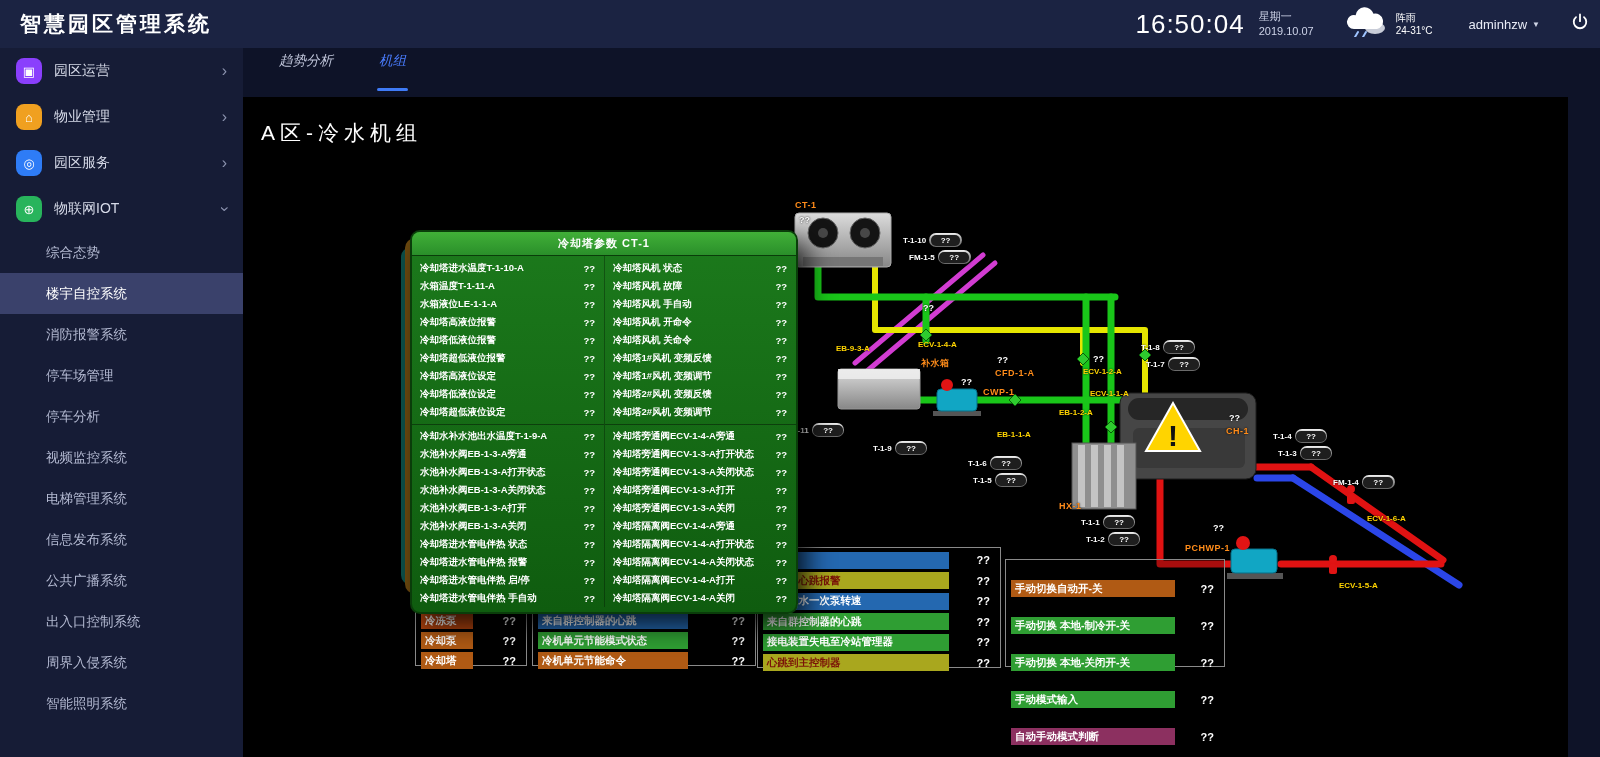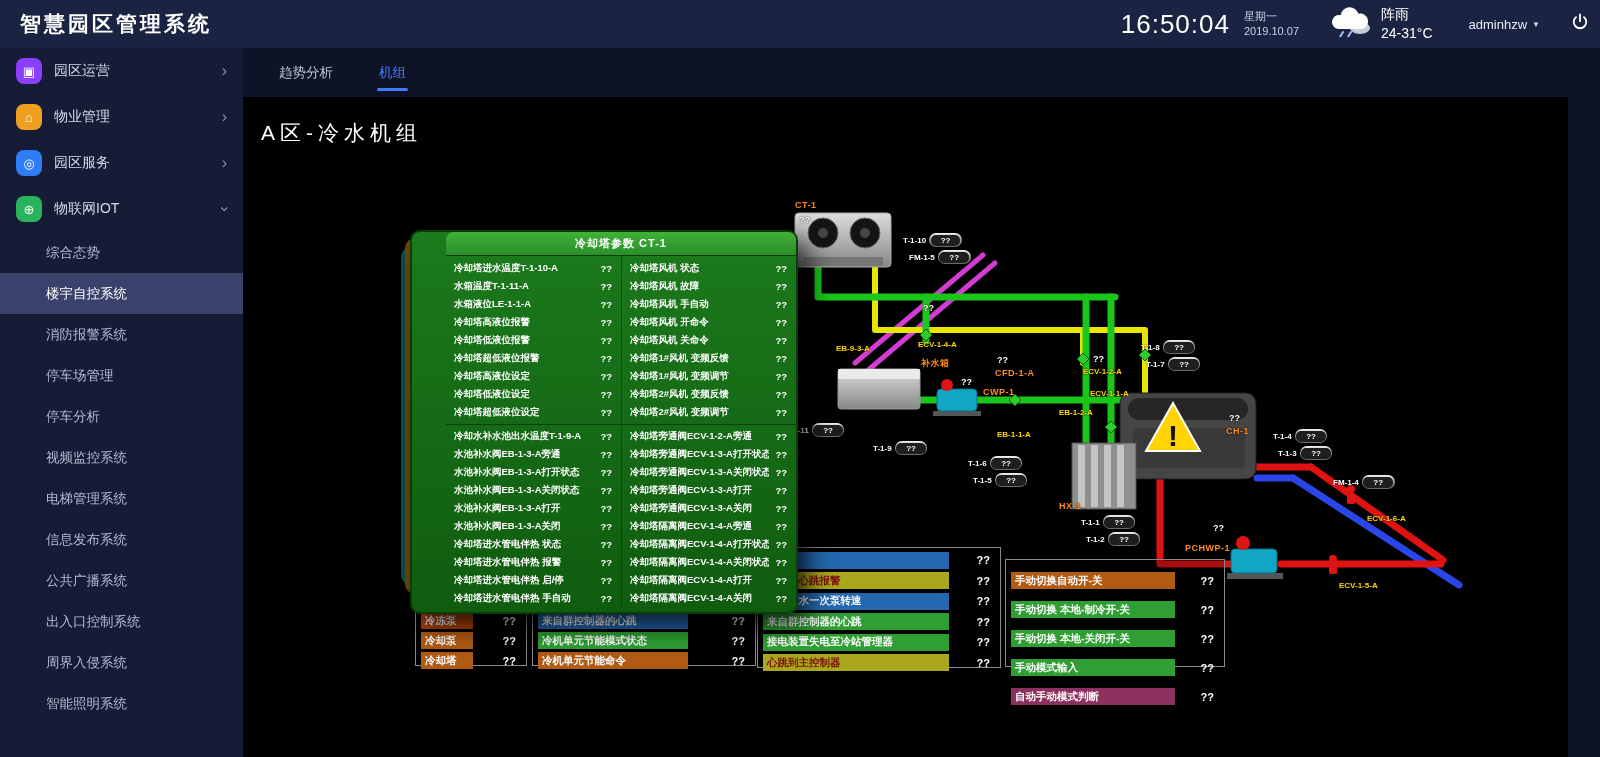--- a/index.html
+++ b/index.html
@@ -8,21 +8,21 @@
   .app { width:1600px; height:757px; display:flex; flex-direction:column; }
 
   
   header { height:48px; background:#1b2342; display:flex; align-items:center;
     justify-content:space-between; flex:none; }
   .app-title { color:#fff; font-size:21px; letter-spacing:3px; padding-left:20px; font-weight:700; }
   .header-right { display:flex; align-items:center; gap:14px; padding-right:0; }
   .clock { color:#fff; font-size:26px; letter-spacing:1px; }
   .datetime { color:#cdd3e8; font-size:11px; line-height:1.35; }
   .weather { display:flex; align-items:center; gap:8px; margin-left:14px; }
-  .weather-text { color:#fff; font-size:14px; line-height:1.35; }
+  .weather-text { color:#fff; font-size:10px; line-height:1.35; }
   .user { display:flex; align-items:center; gap:5px; color:#e8ebf6; font-size:13px;
     margin-left:22px; cursor:pointer; }
   .caret { font-size:8px; color:#cfd4e6; }
   .power { margin-left:16px; margin-right:10px; cursor:pointer; display:flex; align-items:center; }
 
   
   .body-row { flex:1; display:flex; min-height:0; }
   aside { width:243px; flex:none; background:#161c36; overflow:hidden; }
   main { flex:1; display:flex; flex-direction:column; background:#0e1328; min-width:0; }
 
@@ -34,22 +34,22 @@
   .side-icon i { font-style:normal; }
   .side-label { flex:1; }
   .chev { margin-left:auto; color:#8a91ad; font-size:16px; line-height:1; }
   .side-item.expanded .chev { transform:rotate(90deg); }
   .sub-item { height:41px; display:flex; align-items:center; padding-left:46px;
     color:#b4bad2; font-size:13.5px; cursor:pointer; }
   .sub-item.active { background:#3a416b; color:#fff; }
 
   
   .tabbar { height:49px; display:flex; align-items:stretch; padding-left:34px; gap:42px; flex:none; }
-  .tab { display:flex; align-items:center; color:#c2c8dc; font-size:13.5px; cursor:pointer;
-    position:relative; padding:12px 2px; }
+  .tab { display:flex; color:#c2c8dc; font-size:13.5px; cursor:pointer;
+    position:relative; padding:4px 2px;font-style:italic; }
   .tab.active { color:#4a7dff; }
   .tab.active::after { content:""; position:absolute; left:0; right:0; bottom:6px; height:3px;
     background:#3f7bf6; border-radius:2px; }
 
   
   .canvas { position:relative; width:1325px; height:660px; background:#000; overflow:hidden; }
   .scada-title { position:absolute; left:18px; top:22px; color:#fff; font-size:21px;
     letter-spacing:5px; z-index:6; }
   .pipes { position:absolute; left:0; top:0; z-index:1; }
 
@@ -67,21 +67,21 @@
   .capsule i { display:block; font-style:normal; font-size:8px; font-weight:700; color:#fff;
     background:#1e1e1e; border-radius:5px; padding:1px 10px; min-width:20px; text-align:center; }
 
   
   .stack { position:absolute; border-radius:10px; z-index:4; }
   .stack-teal { left:158px; top:150px; width:378px; height:338px; background:#0c4f49;
     box-shadow:6px 8px 18px rgba(0,0,0,.85); }
   .stack-orange { left:162px; top:141px; width:380px; height:356px; background:#6d4a0f; }
   .param-panel { position:absolute; left:167px; top:133px; width:388px; z-index:5;
     background:linear-gradient(180deg,#1c7a1c,#0f5c0f); border:2px solid #0a3d0a;
-    border-radius:10px; box-shadow:10px 12px 26px rgba(0,0,0,.75); padding-bottom:5px;padding-left:34px; }
+    border-radius:10px; box-shadow:10px 12px 26px rgba(0,0,0,.75); padding-bottom:5px; }
   .panel-header { height:24px; display:flex; align-items:center; justify-content:center;
     background:linear-gradient(180deg,#41b038,#2a8f2a); border-radius:8px 8px 0 0;
     color:#fff; font-size:11px; font-weight:700; letter-spacing:1px; cursor:move;
     border-bottom:1px solid #0a3d0a; }
   .panel-body { display:flex; }
   .panel-col { width:50%; padding-top:3px; }
   .panel-col.right { border-left:1px solid rgba(0,0,0,.3); }
   .p-row { display:flex; align-items:center; height:18px; padding:0 9px 0 8px; }
   .p-row.sep { border-top:1px solid rgba(0,0,0,.4); margin-top:3px; padding-top:2px; height:21px; }
   .p-label { color:#fff; font-size:9.5px; font-weight:700; white-space:nowrap; overflow:hidden; }
@@ -95,21 +95,21 @@
   .box4 { left:762px; top:462px; width:220px; height:108px; }
   .b-row { display:flex; align-items:center; margin:3px 5px; }
   .chip { font-size:10.5px; font-weight:700; color:#fff; padding:1.5px 4px; white-space:nowrap;
     overflow:hidden; cursor:pointer; }
   .box1 .chip { width:52px; }
   .box2 .chip { width:150px; }
   .box3 .chip { width:186px; }
   .box4 .chip { width:164px; }
   .b-val { margin-left:auto; color:#fff; font-size:11px; font-weight:700; padding-right:5px; }
   .box3 .b-row { margin:3.5px 5px; }
-  .box4 .b-row { margin:12px 5px;justify-content:flex-end; }
+  .box4 .b-row { margin:20px 5px;justify-content:flex-end; }
 </style>
 </head>
 <body>
 
 <div class="app">
 
   <header>
     <div class="app-title">智慧园区管理系统</div>
     <div class="header-right">
       <div class="clock">16:50:04</div>
@@ -640,21 +640,21 @@
                   <span class="p-label">冷却塔2#风机 变频反馈</span>
                   <span class="p-val">??</span>
                 </div>
 
                 <div class="p-row">
                   <span class="p-label">冷却塔2#风机 变频调节</span>
                   <span class="p-val">??</span>
                 </div>
 
                 <div class="p-row sep">
-                  <span class="p-label">冷却塔旁通阀ECV-1-2-A旁通</span>
+                  <span class="p-label">冷却塔旁通阀ECV-1-4-A旁通</span>
                   <span class="p-val">??</span>
                 </div>
 
                 <div class="p-row">
                   <span class="p-label">冷却塔旁通阀ECV-1-3-A打开状态</span>
                   <span class="p-val">??</span>
                 </div>
 
                 <div class="p-row">
                   <span class="p-label">冷却塔旁通阀ECV-1-3-A关闭状态</span>

